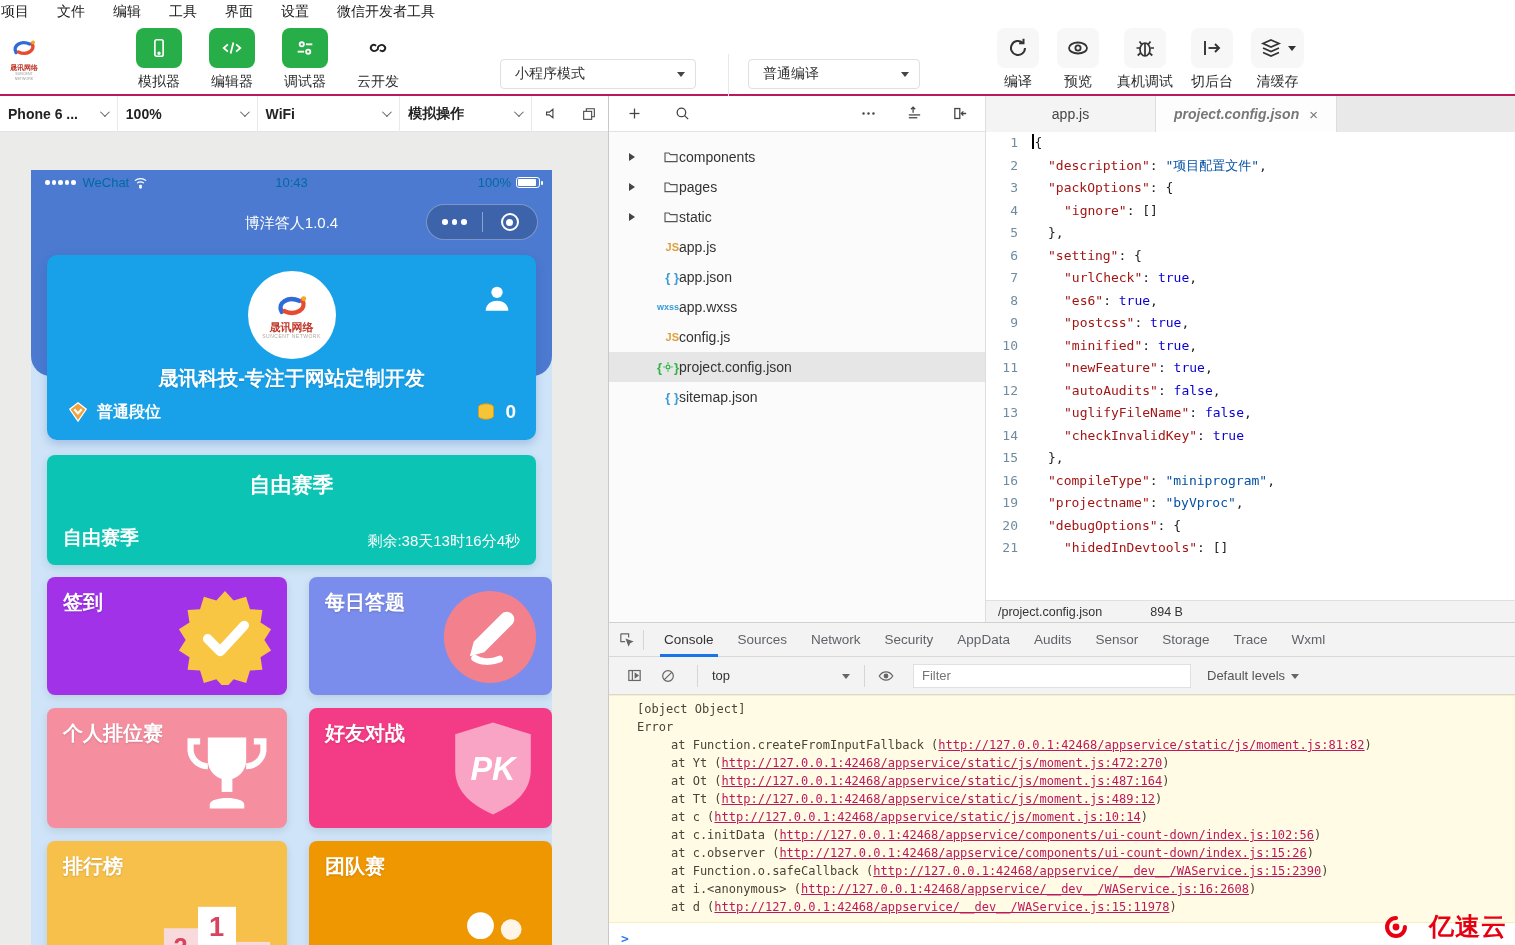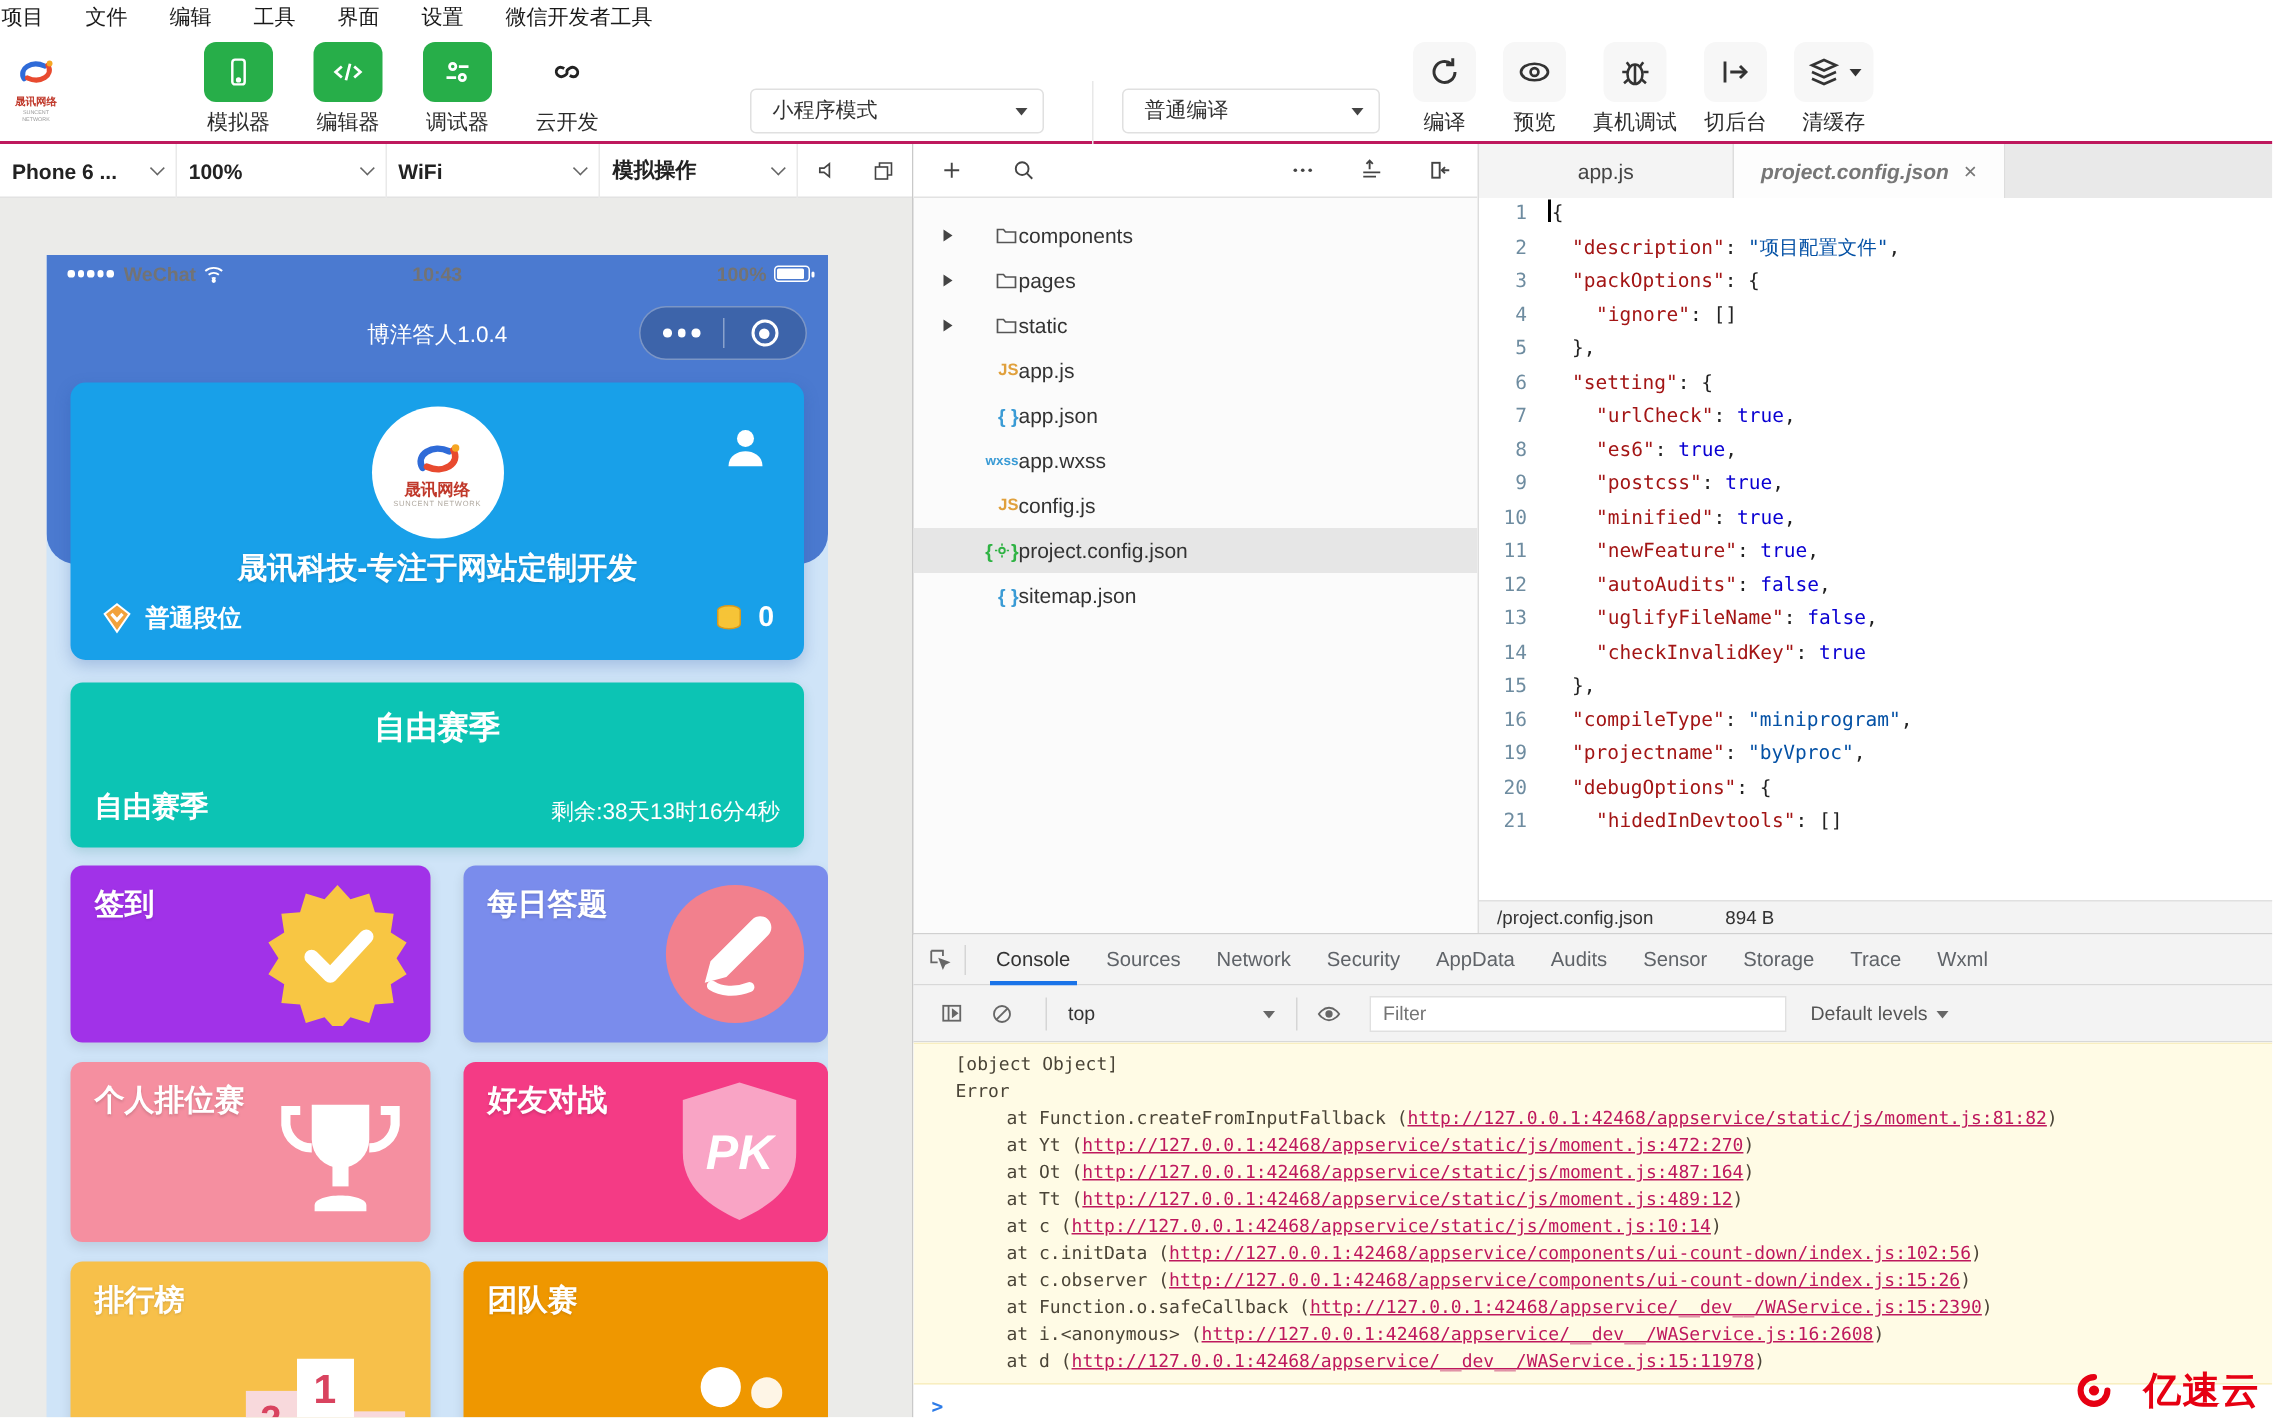--- a/index.html
+++ b/index.html
@@ -20,37 +20,37 @@
   .tb-left { position:absolute; left:136px; top:4px; display:flex; gap:27px; }
   .tb-btn { display:flex; flex-direction:column; align-items:center; cursor:pointer; }
   .tb-ico { width:46px; height:40px; border-radius:8px; display:flex; align-items:center; justify-content:center; background:#fff; }
   .tb-ico.green { background:#27ae49; }
   .tb-ico svg { width:22px; height:22px; }
   .tb-label { margin-top:5px; font-size:14px; color:#2b2b2b; }
   .select-box { position:absolute; height:30px; border:1px solid #e0e0e0; border-radius:4px; background:#fff; display:flex; align-items:center; padding:0 10px 0 14px; font-size:14px; color:#333; cursor:pointer; }
   .select-box .grow { flex:1; }
   .tri-down { width:0; height:0; border:4px solid transparent; border-top:5px solid #444; margin-top:5px; }
   .vsep { position:absolute; top:30px; width:1px; height:42px; background:#e8e8e8; }
-  .tb-actions { position:absolute; left:933px; top:4px; display:flex; }
+  .tb-actions { position:absolute; left:988px; top:4px; display:flex; }
   .act { display:flex; flex-direction:column; align-items:center; margin:0 9px; cursor:pointer; }
   .act-ico { height:40px; min-width:42px; padding:0 8px; border-radius:8px; background:#f7f7f7; display:flex; align-items:center; justify-content:center; }
   .act-ico svg { width:24px; height:24px; }
   .act-label { margin-top:5px; font-size:14px; color:#2b2b2b; white-space:nowrap; }
 
   
   .sim-panel { position:absolute; left:0; top:96px; width:608px; height:849px; background:#ebebe9; }
   .sim-toolbar { position:absolute; left:0; top:0; width:608px; height:36px; background:#fff; border-bottom:1px solid #e2e2e2; display:flex; align-items:center; }
   .sim-cell { height:36px; display:flex; align-items:center; justify-content:space-between; border-right:1px solid #e9e9e9; padding:0 10px 0 8px; font-size:14px; font-weight:bold; color:#222; cursor:pointer; }
   .chev { width:7px; height:7px; border-right:1.6px solid #666; border-bottom:1.6px solid #666; transform:rotate(45deg) translateY(-2px); }
   .sim-iconbtn { width:38px; height:36px; display:flex; align-items:center; justify-content:center; cursor:pointer; }
 
   
   .phone { position:absolute; left:31px; top:74px; width:521px; height:775px; background:#cfe4f8; overflow:hidden; }
   .ph-header { position:absolute; left:0; top:0; width:521px; height:206px; background:#4b7ad0; border-radius:0 0 20px 20px; }
-  .ph-status { position:absolute; left:0; top:4px; width:521px; height:20px; color:#737373; font-size:13px; font-weight:bold; }
+  .ph-status { position:absolute; left:0; top:4px; width:521px; height:20px; color:#0369a1; font-size:13px; font-weight:normal; }
   .ph-status .left { position:absolute; left:14px; top:1px; display:flex; align-items:center; gap:4px; }
   .sig-dots { display:flex; gap:2px; margin-right:3px; }
   .sig-dots i { width:4.5px; height:4.5px; border-radius:50%; background:#fff; }
   .ph-status .center { position:absolute; left:0; width:100%; text-align:center; top:1px; }
   .ph-status .right { position:absolute; right:12px; top:1px; display:flex; align-items:center; gap:5px; }
   .battery { width:24px; height:11px; border:1.5px solid #fff; border-radius:3px; position:relative; }
   .battery:before { content:""; position:absolute; left:1px; top:1px; bottom:1px; width:18px; background:#fff; border-radius:1px; }
   .battery:after { content:""; position:absolute; right:-4px; top:2.5px; width:2px; height:4px; background:#fff; border-radius:1px; }
   .ph-navtitle { position:absolute; left:0; top:44px; width:100%; text-align:center; color:#fff; font-size:15px; }
   .capsule { position:absolute; right:14px; top:34px; width:112px; height:36px; border-radius:18px; background:rgba(0,0,0,.18); border:1px solid rgba(255,255,255,.32); display:flex; align-items:center; }

